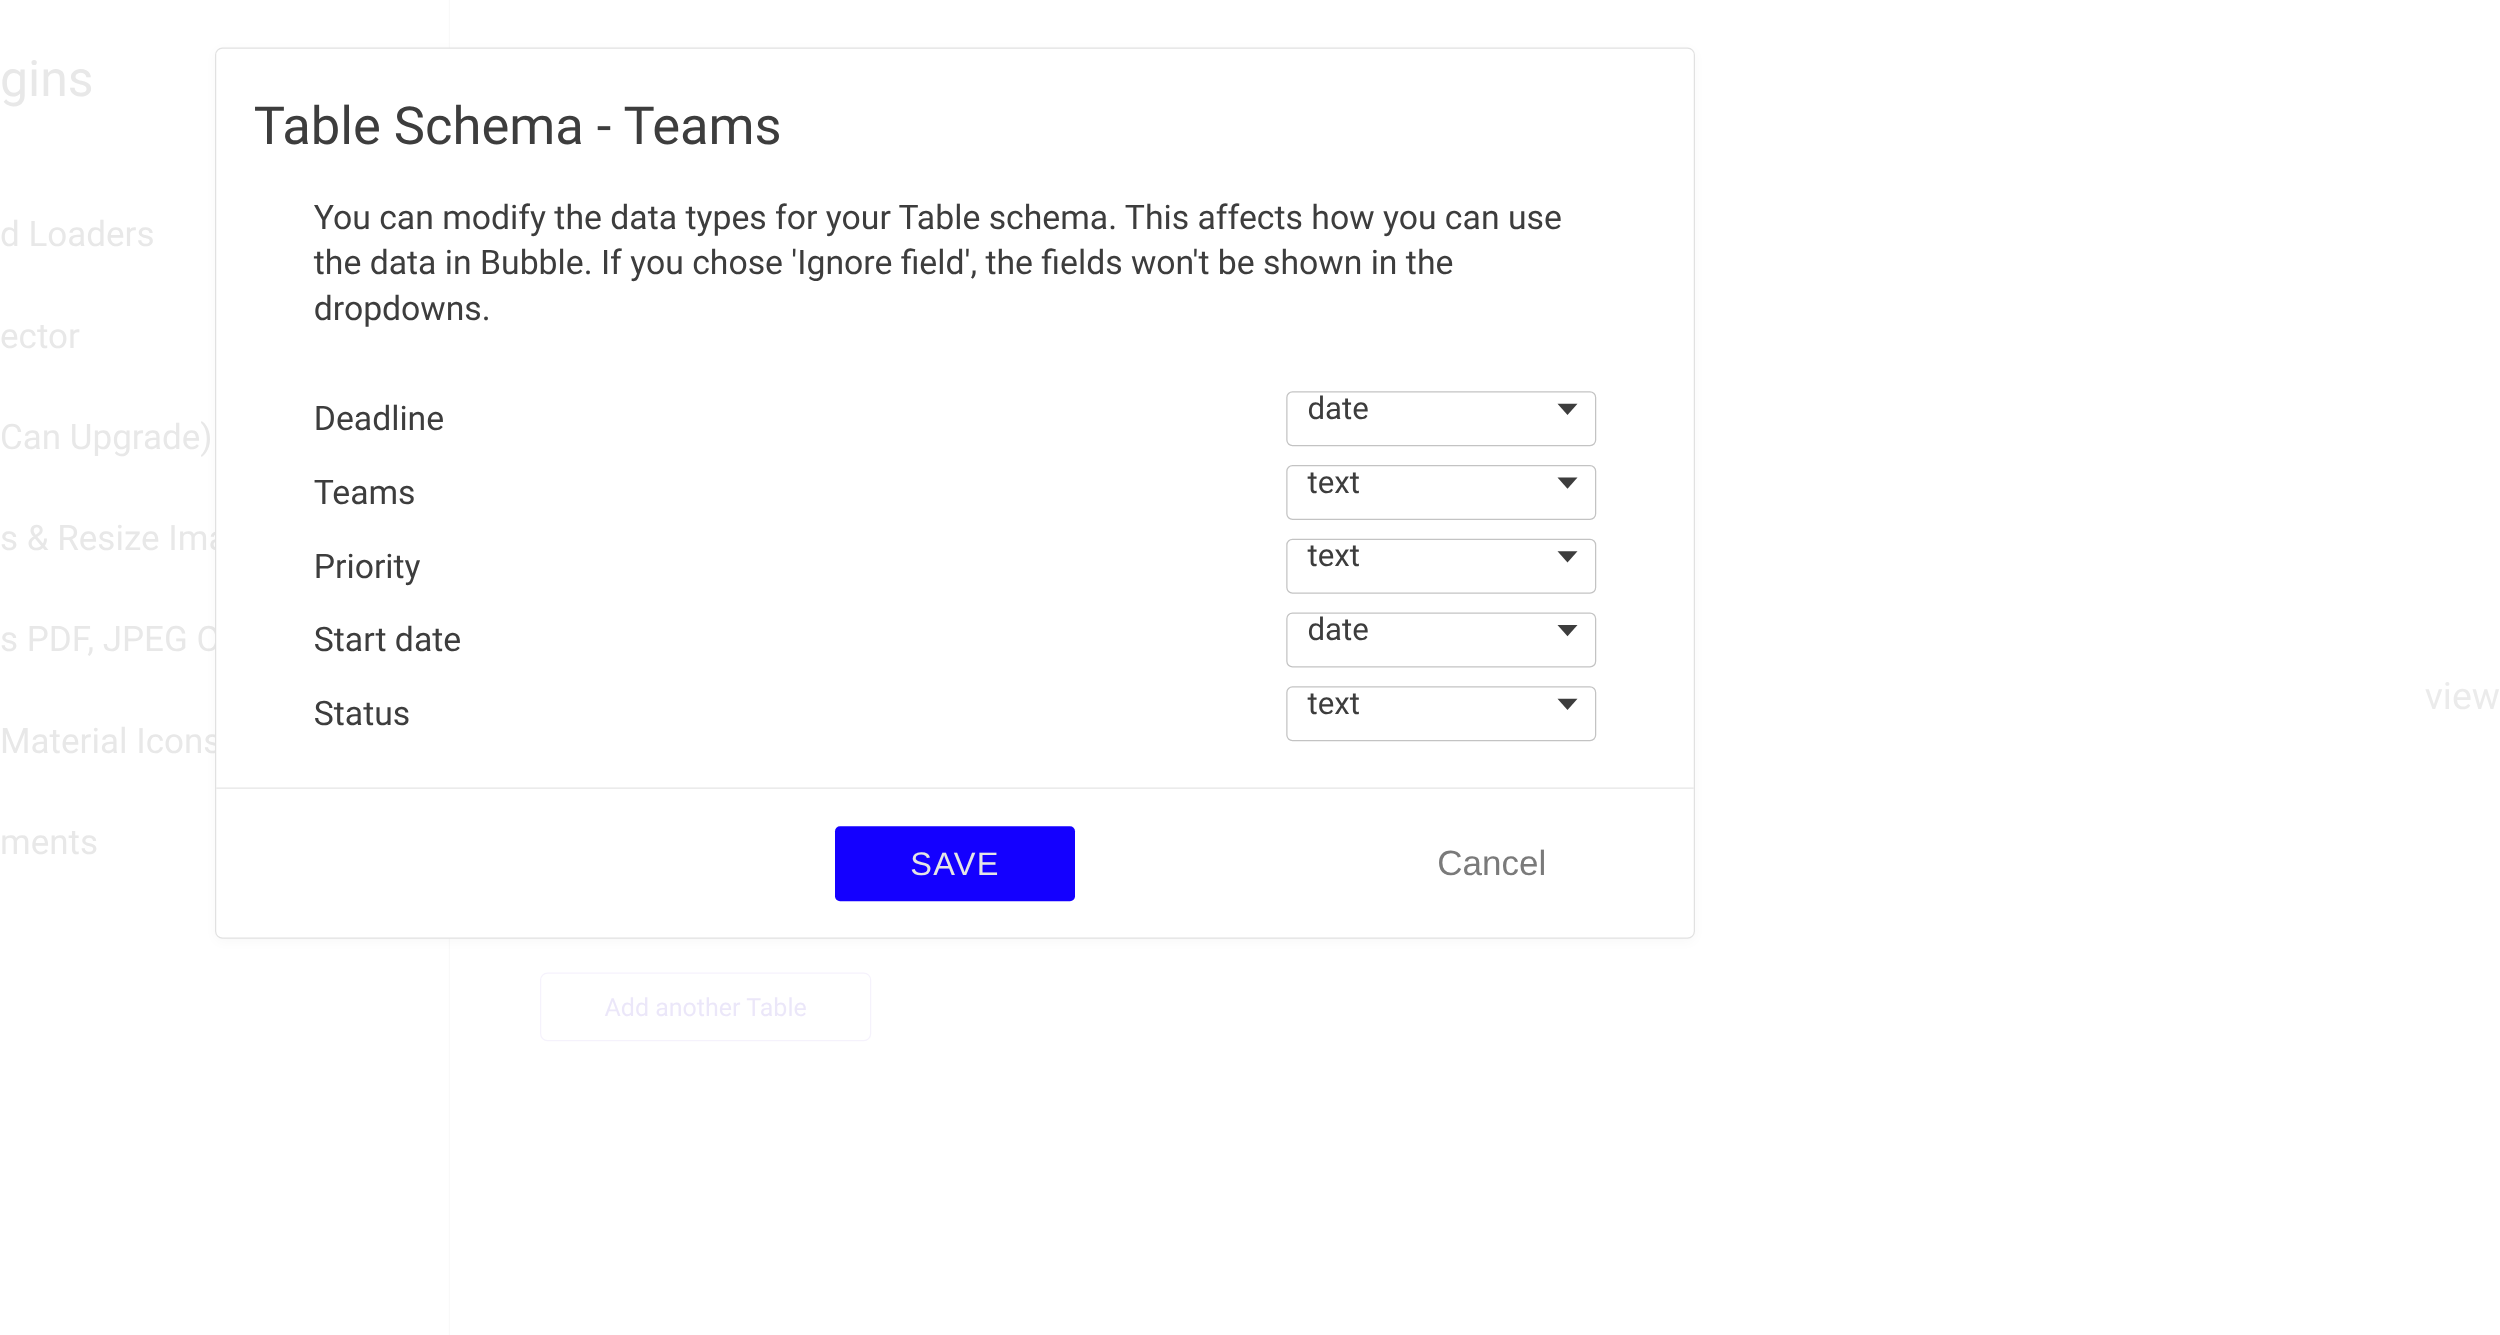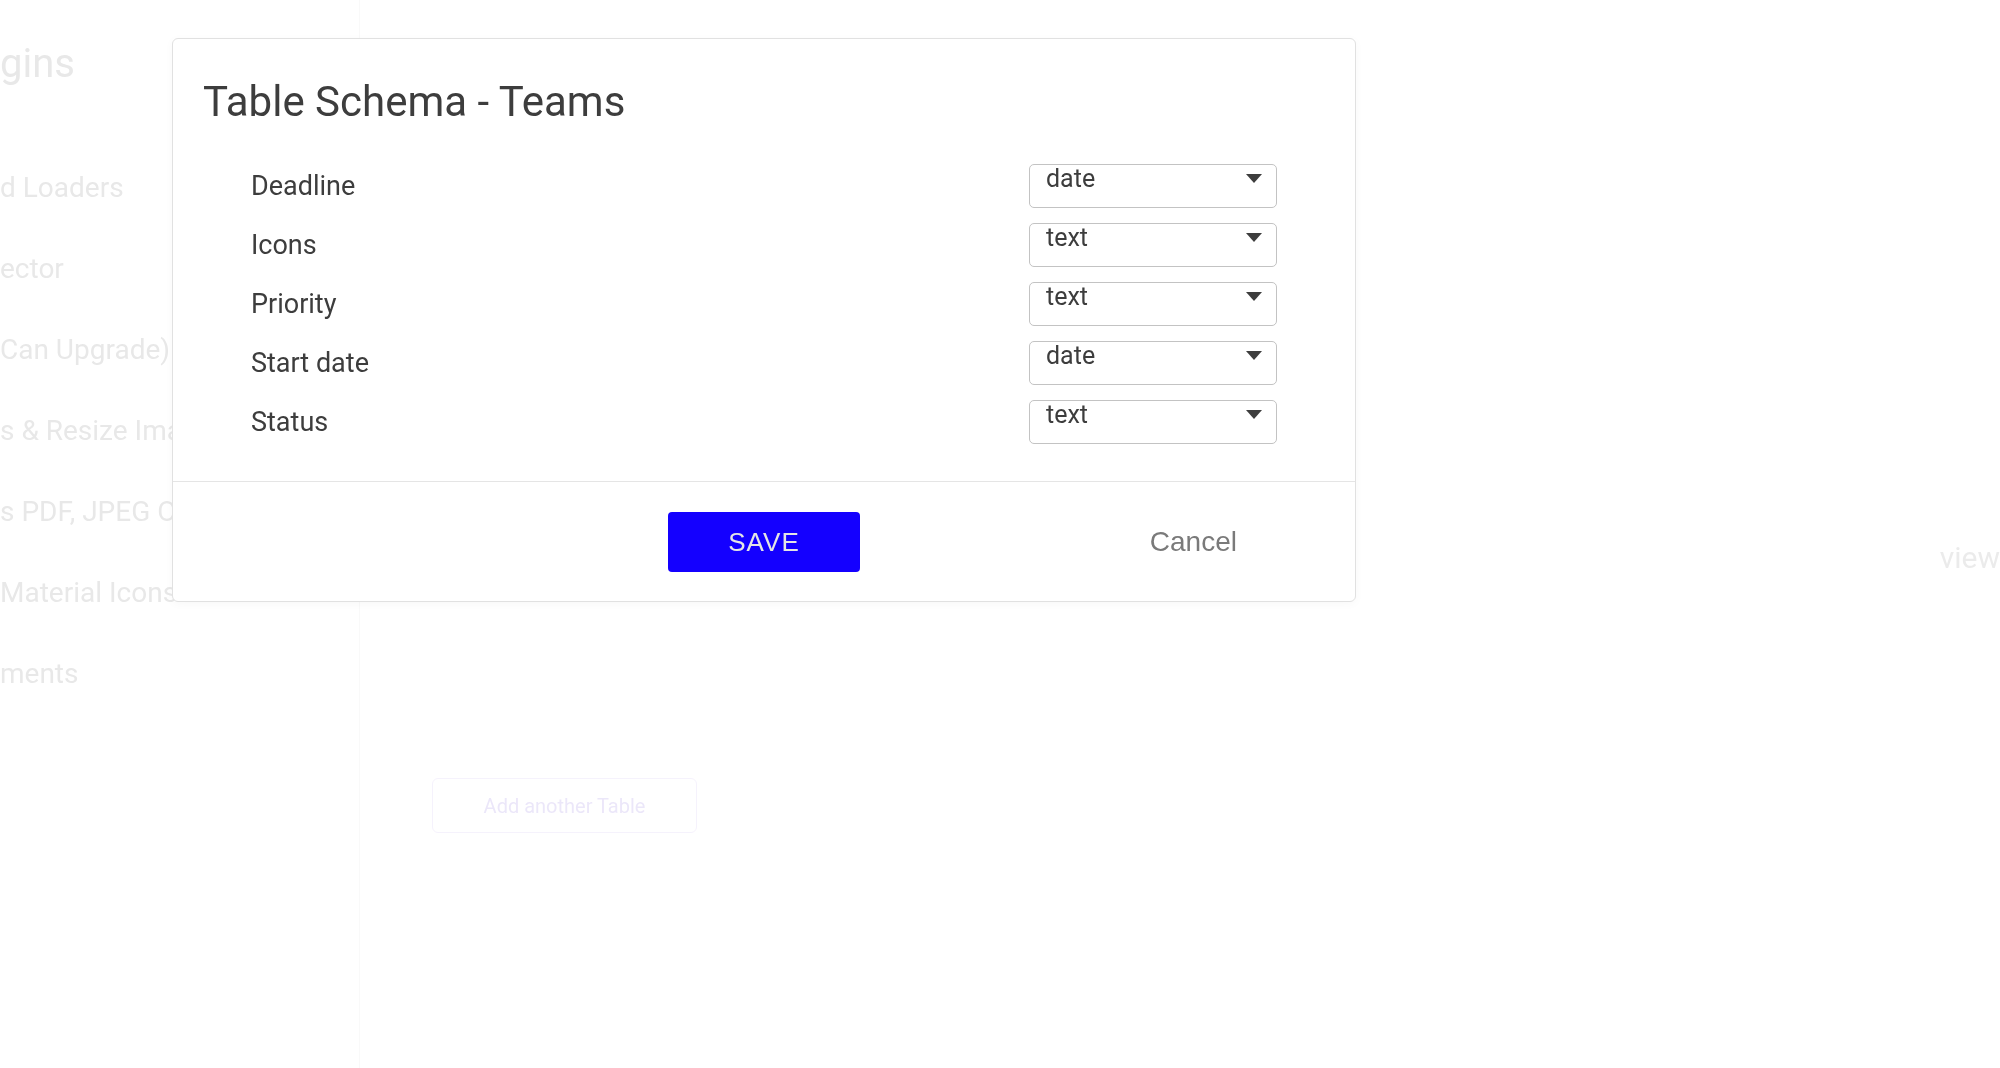--- a/index.html
+++ b/index.html
@@ -180,33 +180,34 @@
     <div class="item">ments</div>
   </div>
   <div class="bg-right">view</div>
   <div class="bg-add">Add another Table</div>
 </div>
 
 <div class="scrim"></div>
 
 <div class="modal">
   <h1 class="modal-title">Table Schema - Teams</h1>
+  <p class="modal-desc">You can modify the data types for your Table schema. This affects how you can use the data in Bubble. If you chose 'Ignore field', the fields won't be shown in the dropdowns.</p>
 
   <div class="field-rows">
 
     <div class="field-row">
       <span class="field-label">Deadline</span>
       <div class="select">
         <span>date</span>
         <span class="caret"></span>
       </div>
     </div>
 
     <div class="field-row">
-      <span class="field-label">Icons</span>
+      <span class="field-label">Teams</span>
       <div class="select">
         <span>text</span>
         <span class="caret"></span>
       </div>
     </div>
 
     <div class="field-row">
       <span class="field-label">Priority</span>
       <div class="select">
         <span>text</span>

